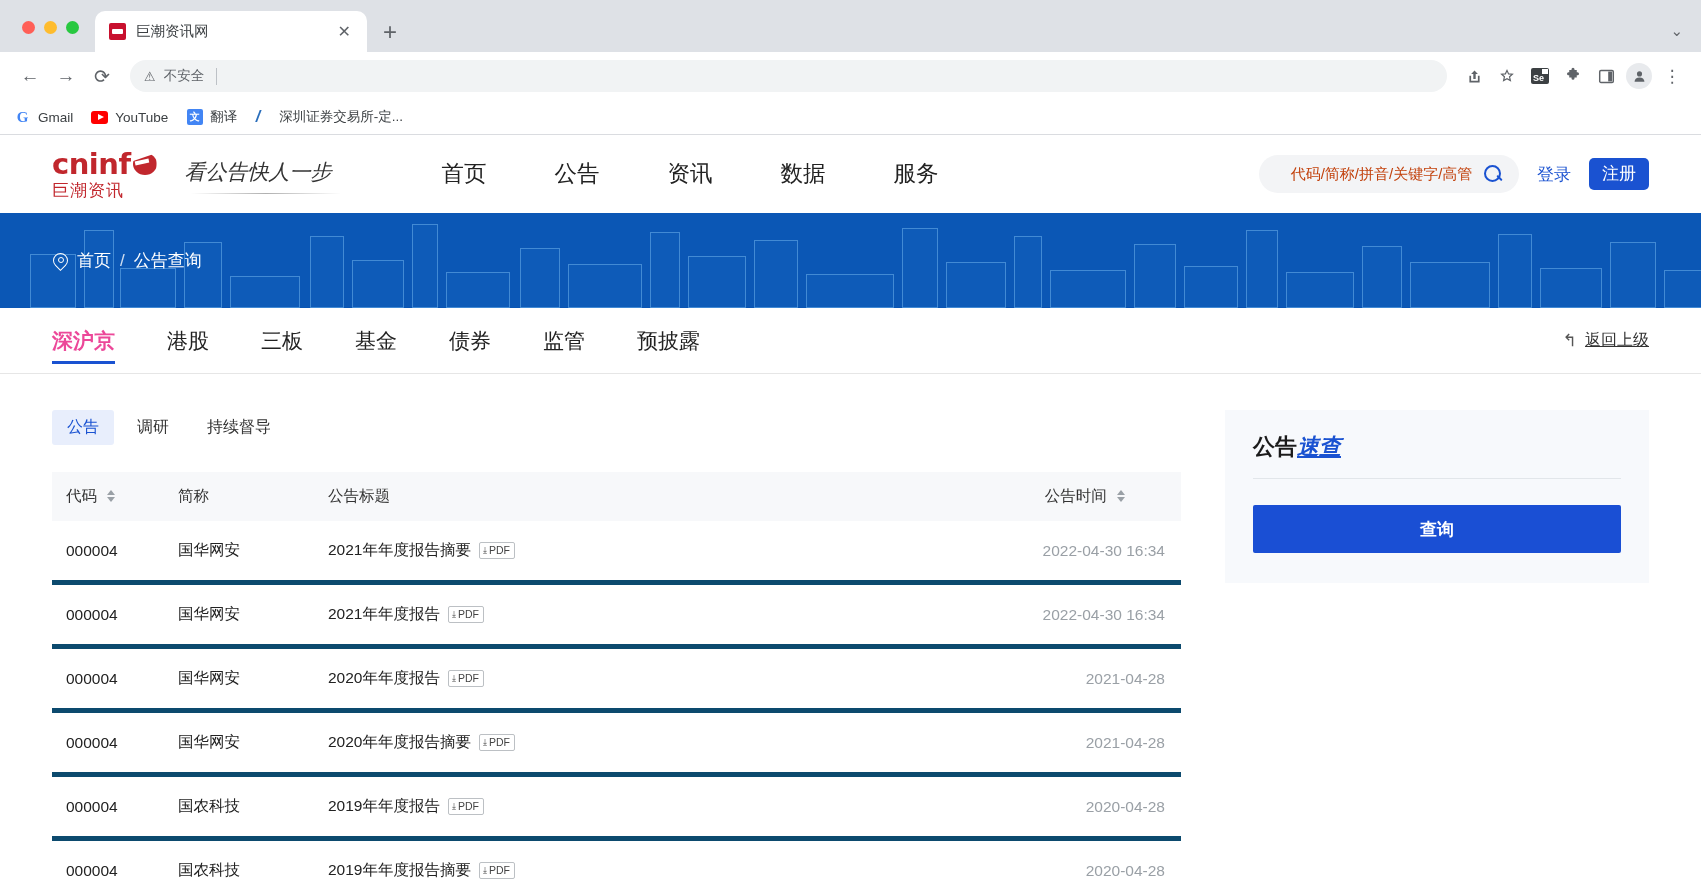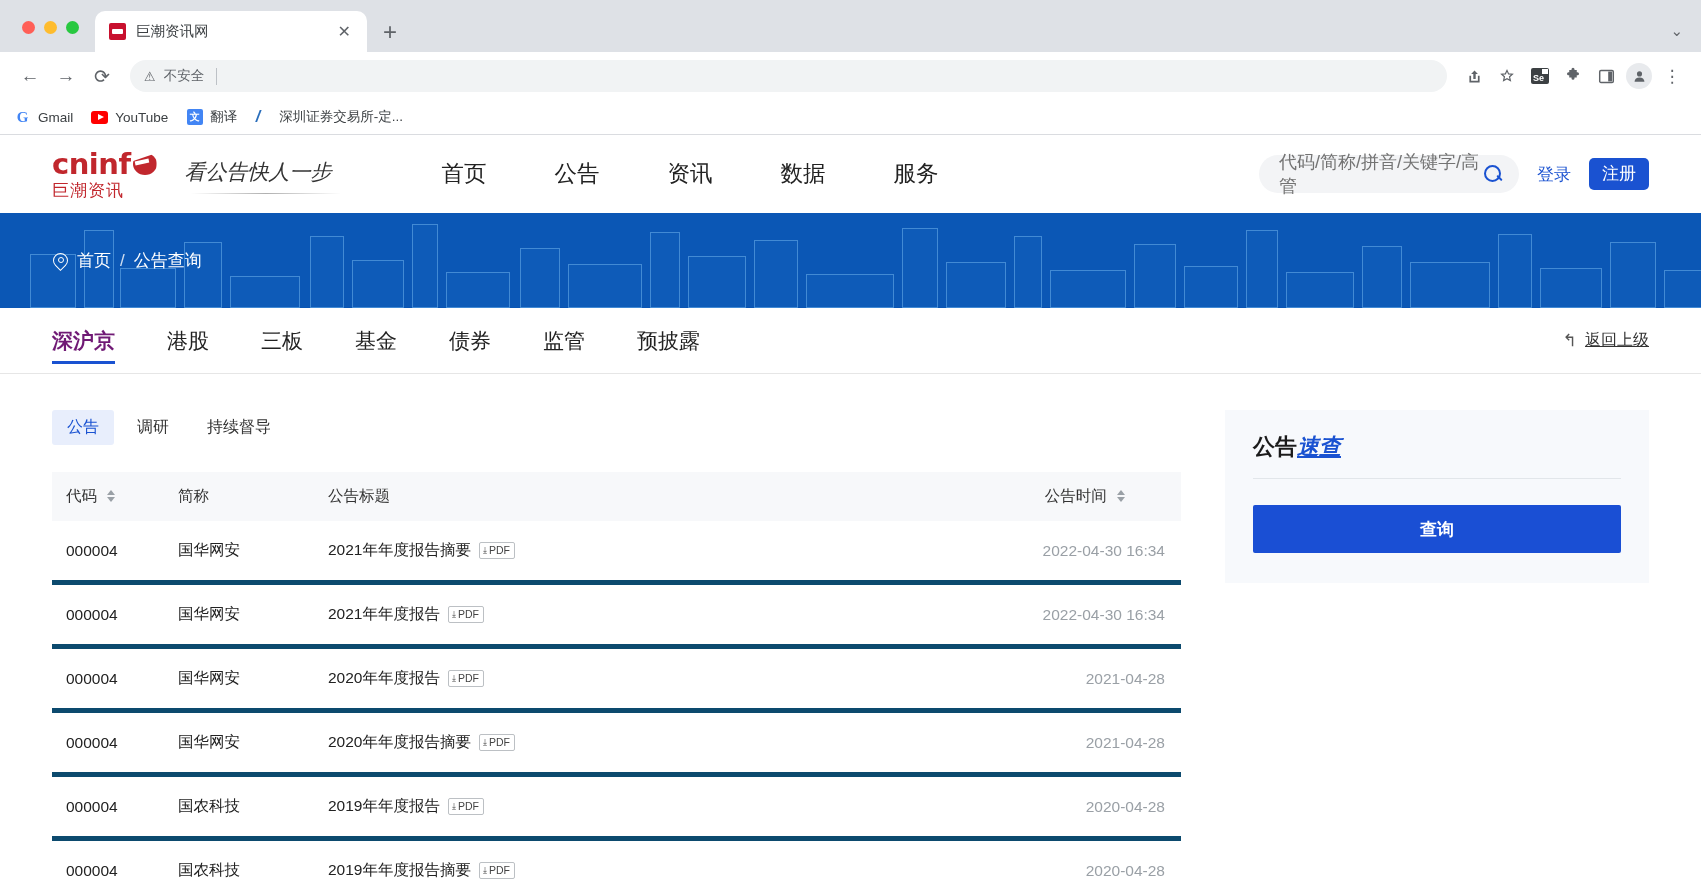--- a/index.html
+++ b/index.html
@@ -144,21 +144,21 @@
   }
   .main-nav { display: flex; gap: 0; margin-left: 76px; }
   .nav-item {
     font-size: 22.5px; color: #222; padding: 0 34px; line-height: 1;
   }
   .header-right { margin-left: auto; display: flex; align-items: center; gap: 18px; }
   .site-search {
     width: 260px; height: 38px; background: #f3f4f6; border-radius: 19px;
     display: flex; align-items: center; padding: 0 16px 0 20px;
   }
-  .site-search-ph { flex: 1; font-size: 18px; color: #737373; }
+  .site-search-ph { flex: 1; font-size: 15px; color: #c2410c; text-align: center; }
   .search-mag { width: 19px; height: 19px; position: relative; flex: none; }
   .search-mag::before {
     content: ""; position: absolute; left: 0; top: 0; width: 13px; height: 13px;
     border: 2px solid #1a52d1; border-radius: 50%;
   }
   .search-mag::after {
     content: ""; position: absolute; left: 12px; top: 12px; width: 7px; height: 2px;
     background: #1a52d1; transform: rotate(45deg); border-radius: 1px;
   }
   .login-link { font-size: 17px; color: #1a52d1; }
@@ -190,21 +190,21 @@
 
   
   .market-tabs {
     height: 66px; display: flex; align-items: center; padding: 0 52px;
     border-bottom: 1px solid #e6e6e6; background: #fff;
   }
   .mt {
     font-size: 21px; color: #222; margin-right: 52px; height: 66px;
     display: flex; align-items: center; position: relative;
   }
-  .mt.active { color: #701a75; font-weight: bold; }
+  .mt.active { color: #ec4899; font-weight: bold; }
   .mt.active::after {
     content: ""; position: absolute; left: 0; right: 0; bottom: 10px; height: 3px; background: #1a52d1;
   }
   .back-link {
     margin-left: auto; display: flex; align-items: center; gap: 8px;
     font-size: 16px; color: #333;
   }
   .back-link span.lbl { text-decoration: underline; }
   .back-arrow { font-size: 17px; color: #555; }
 

